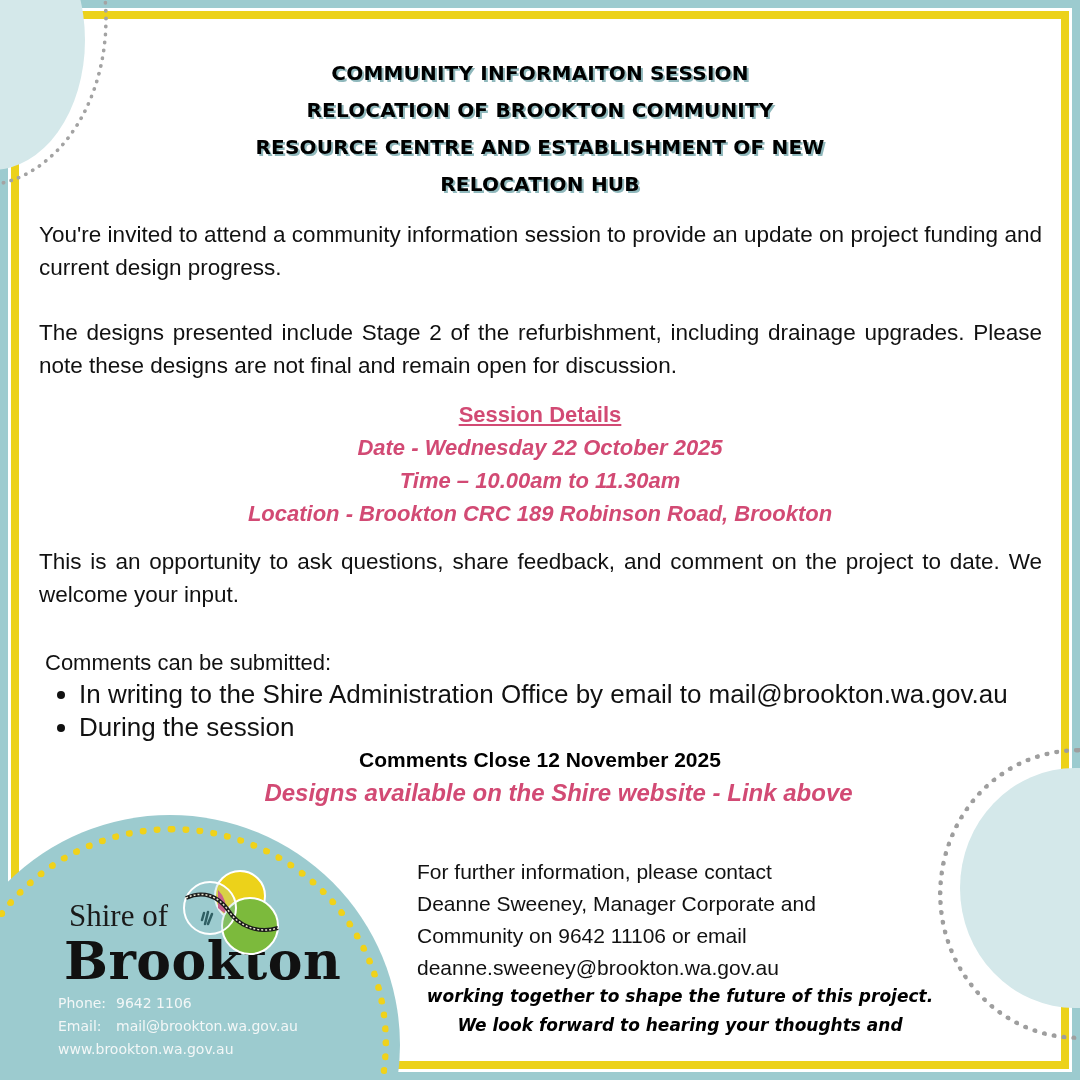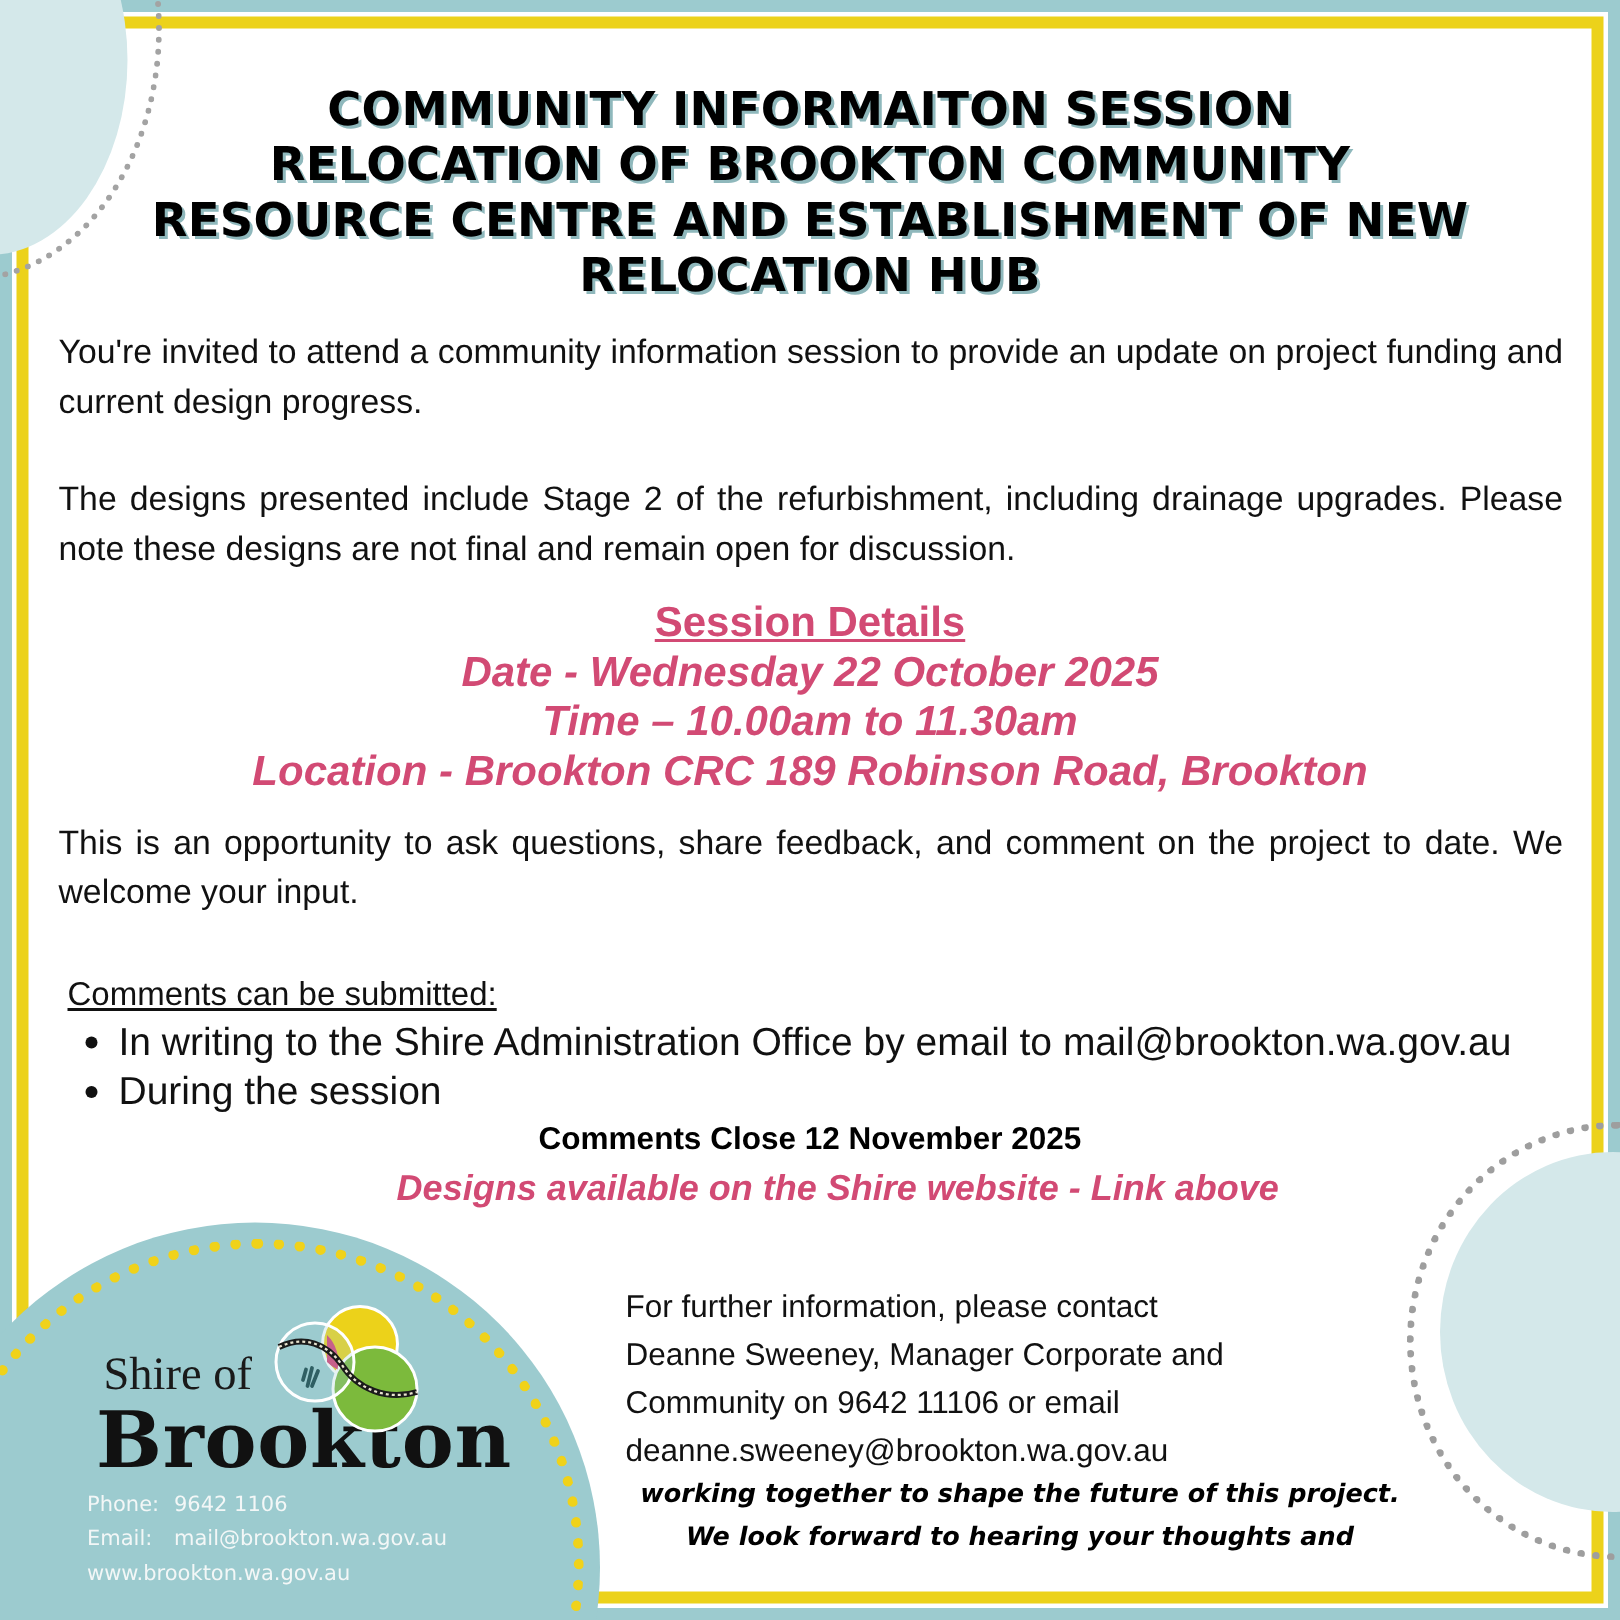--- a/index.html
+++ b/index.html
@@ -47,21 +47,21 @@
       border-radius: 50%;
       border: 7px dotted #f0d21a;
       box-sizing: border-box;
     }
 
     .title {
       position: absolute; left: 40px; right: 40px; top: 55px;
       text-align: center;
       font-family: "DejaVu Sans", sans-serif;
       font-weight: bold;
-      font-size: 31px;
+      font-size: 20px;
       line-height: 37px;
       letter-spacing: 0.2px;
       color: #000;
       text-shadow: 2px 2px 0 #8fb8bc;
     }
     .title div { white-space: nowrap; }
 
     .para {
       position: absolute; left: 39px; width: 1003px;
       font-family: "Liberation Sans", sans-serif;
@@ -71,28 +71,28 @@
       color: #111;
     }
     .p1 { top: 218px; }
     .p2 { top: 316px; }
     .p3 { top: 545px; }
 
     .session {
       position: absolute; left: 100px; right: 100px; top: 398px;
       text-align: center; color: #d24a74;
       font-family: "Liberation Sans", sans-serif;
-      font-weight: bold; font-size: 28px; line-height: 33px;
+      font-weight: bold; font-size: 22px; line-height: 33px;
     }
     .session .hd { font-style: normal; text-decoration: underline; }
     .session .ln { font-style: italic; }
 
     .comments-head {
       position: absolute; left: 45px; top: 646px;
-      font-size: 22px; line-height: 33px; text-decoration: underline;
+      font-size: 22px; line-height: 33px; 
     }
     .bullets {
       position: absolute; left: 54px; top: 678px; margin: 0; padding: 0;
       list-style: none; font-size: 26px; line-height: 33px;
     }
     .bullets li { position: relative; padding-left: 25px; }
     .bullets li .dot {
       position: absolute; left: 3px; top: 13px; width: 8px; height: 8px;
       border-radius: 50%; background: #111;
     }

